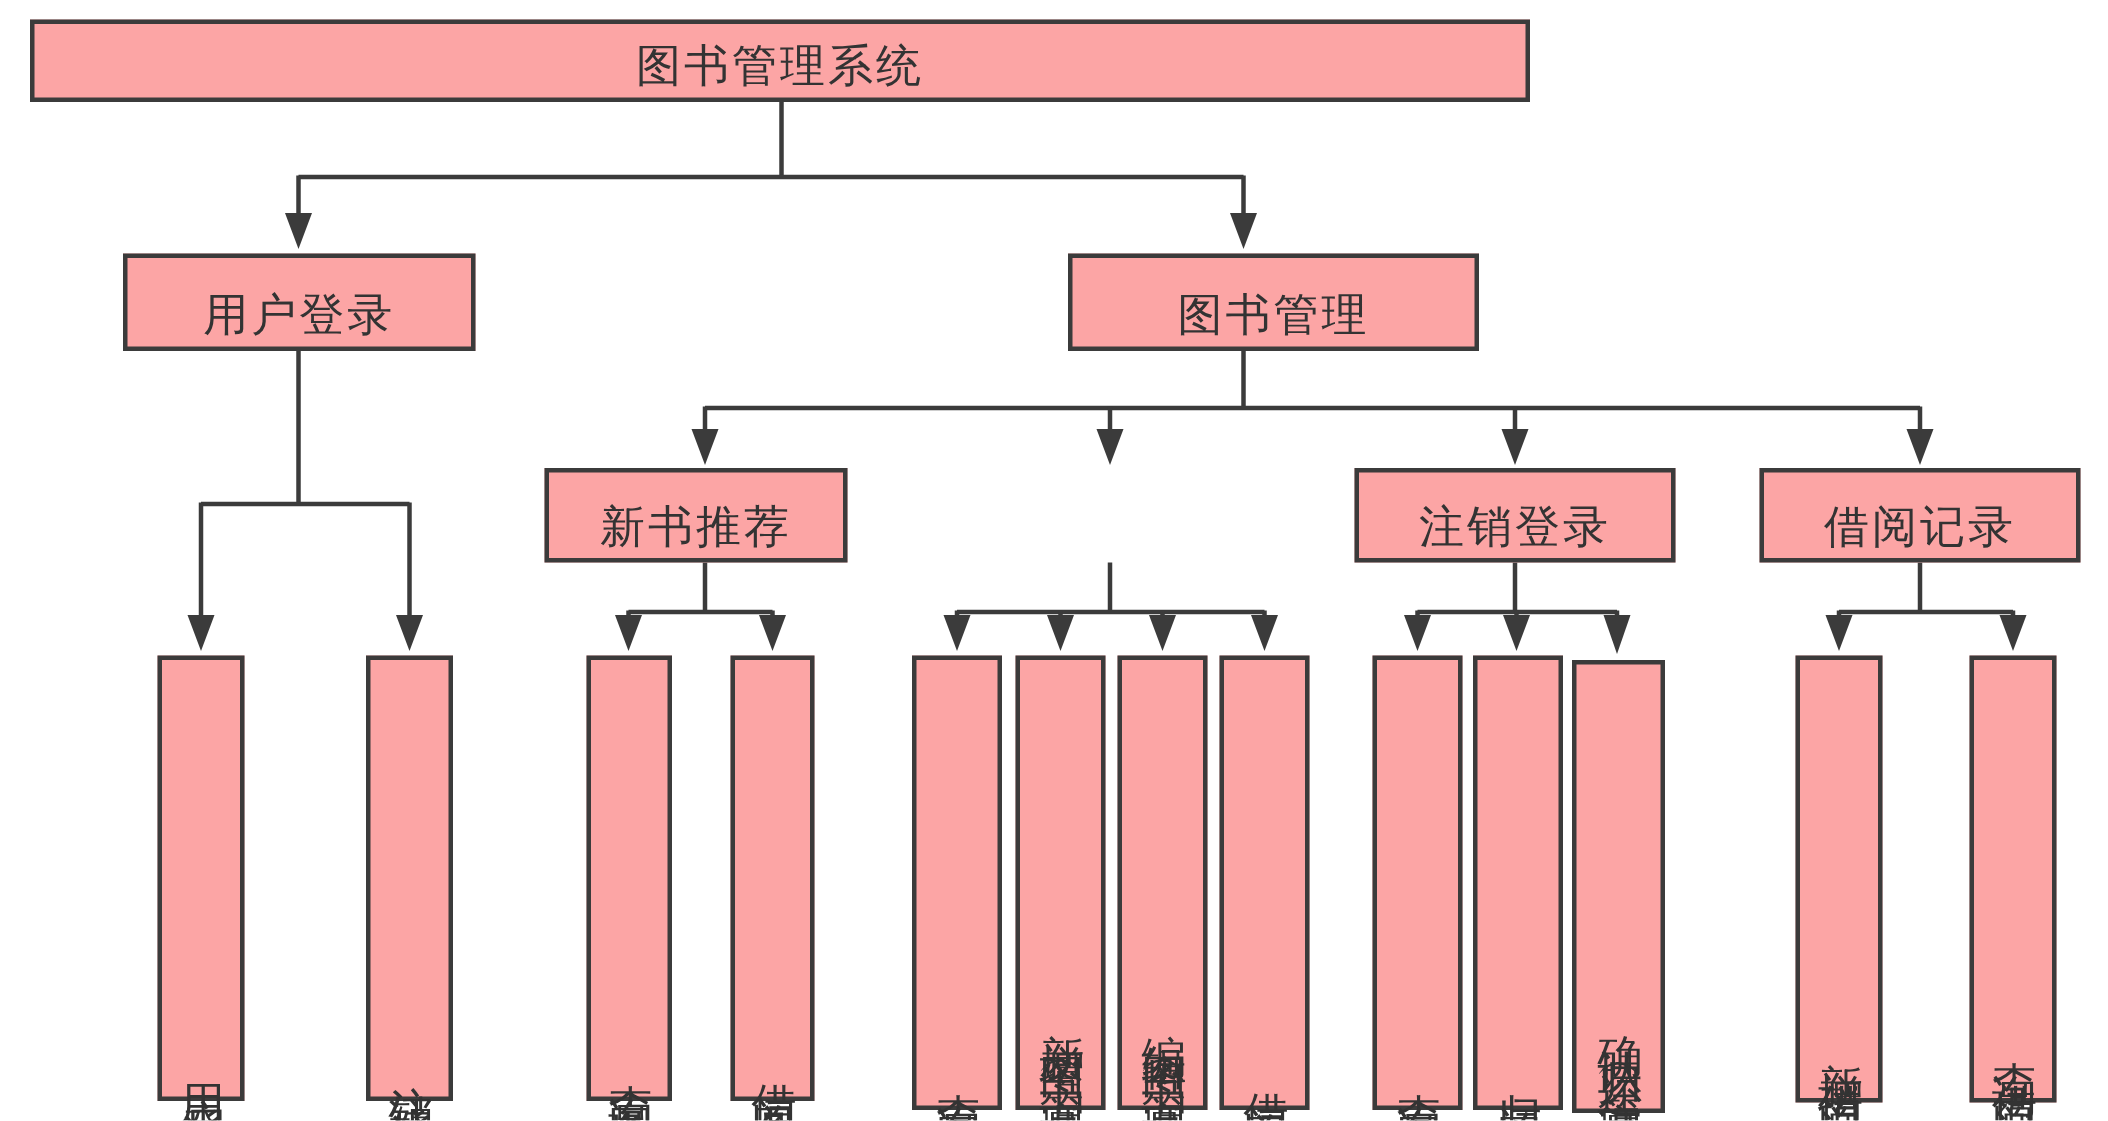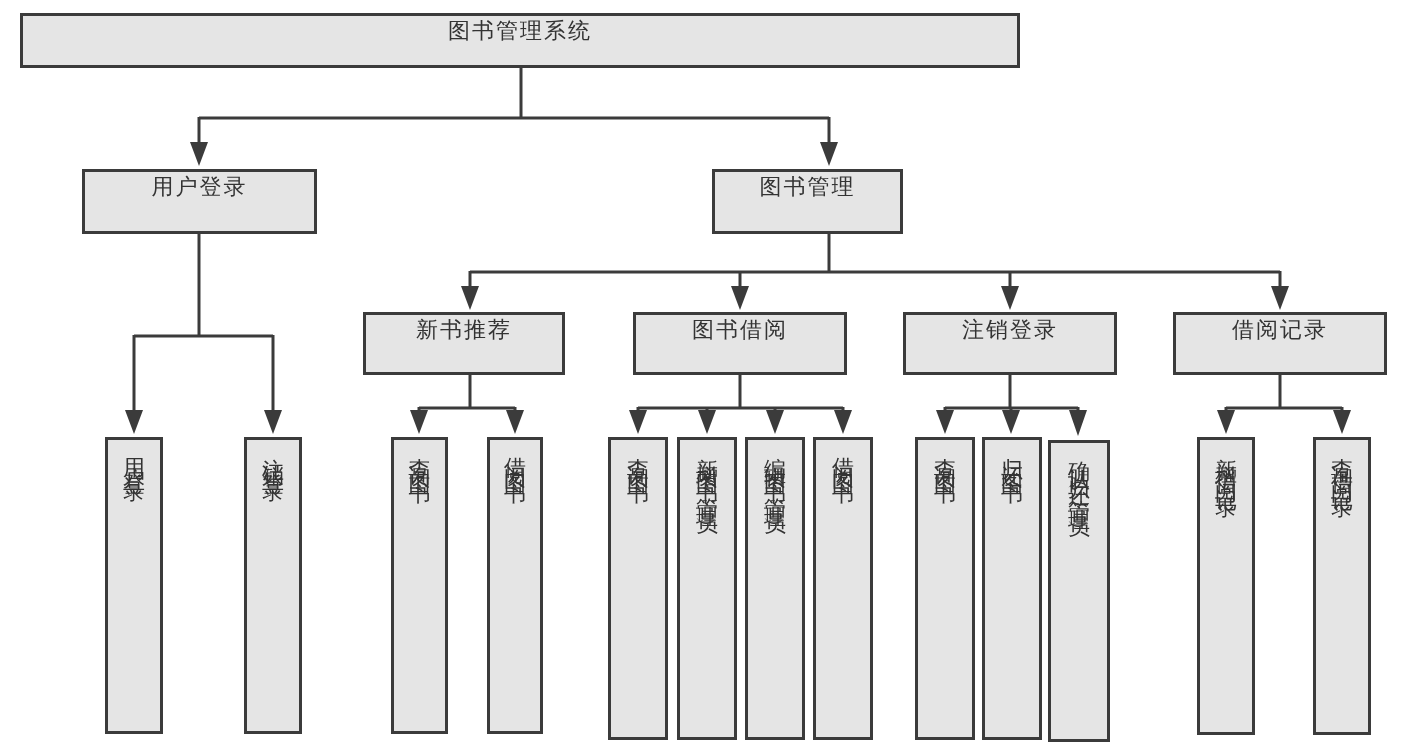--- a/index.html
+++ b/index.html
@@ -18,27 +18,27 @@
   .wires {
     position: absolute;
     left: 0;
     top: 0;
     width: 1405px;
     height: 747px;
   }
   .node {
     position: absolute;
     box-sizing: border-box;
-    background: #e5e5e5;
+    background: #fca5a5;
     border: 3px solid #3b3b3b;
     display: flex;
-    align-items: flex-start;
+    align-items: flex-end;
     justify-content: center;
     color: #333333;
-    font-size: 22px;
+    font-size: 30px;
     letter-spacing: 2px;
     z-index: 2;
   }
   .node.v span {
     writing-mode: vertical-rl;
     text-orientation: mixed;
     letter-spacing: 8px;
     line-height: 1;
   }
   .watermark {
@@ -139,30 +139,27 @@
     </g>
   </svg>
 
   <div class="node" style="left:20px;top:13px;width:1000px;height:55px">
     <span>图书管理系统</span>
   </div>
 
   <div class="node" style="left:82px;top:169px;width:235px;height:65px">
     <span>用户登录</span>
   </div>
-  <div class="node" style="left:712px;top:169px;width:191px;height:65px">
+  <div class="node" style="left:712px;top:169px;width:274px;height:65px">
     <span>图书管理</span>
   </div>
 
   <div class="node" style="left:363px;top:312px;width:202px;height:63px">
     <span>新书推荐</span>
   </div>
-  <div class="node" style="left:633px;top:312px;width:214px;height:63px">
-    <span>图书借阅</span>
-  </div>
   <div class="node" style="left:903px;top:312px;width:214px;height:63px">
     <span>注销登录</span>
   </div>
   <div class="node" style="left:1173px;top:312px;width:214px;height:63px">
     <span>借阅记录</span>
   </div>
 
   <div class="node v" style="left:105px;top:437px;width:58px;height:297px">
     <span>用户登录</span>
   </div>

